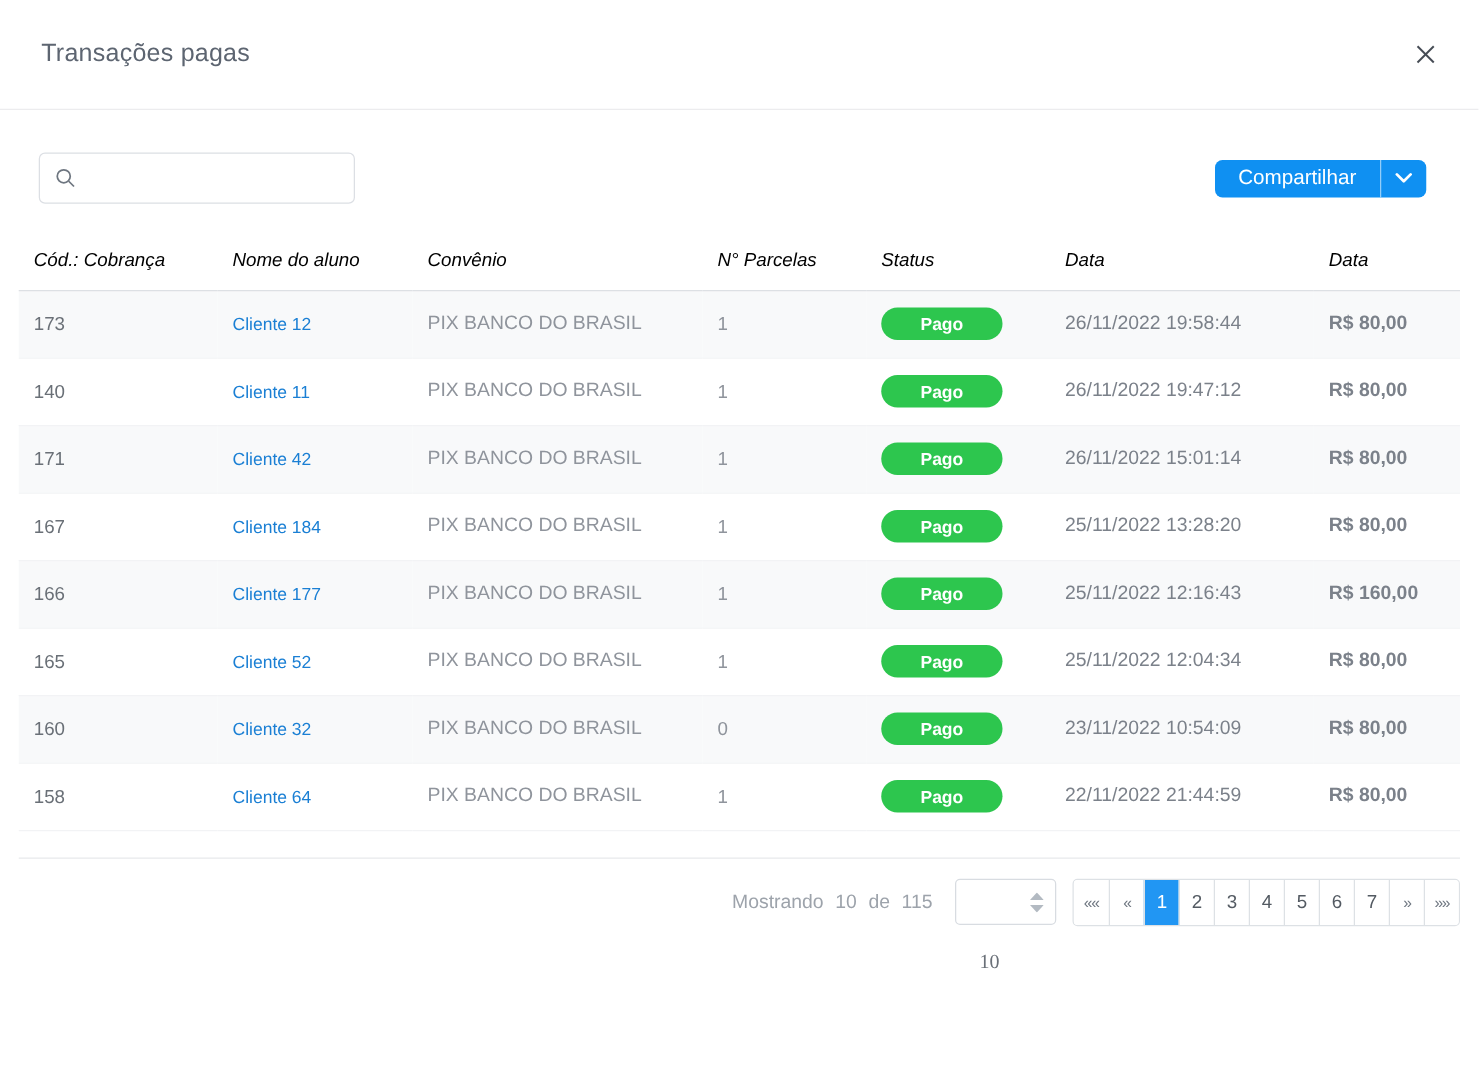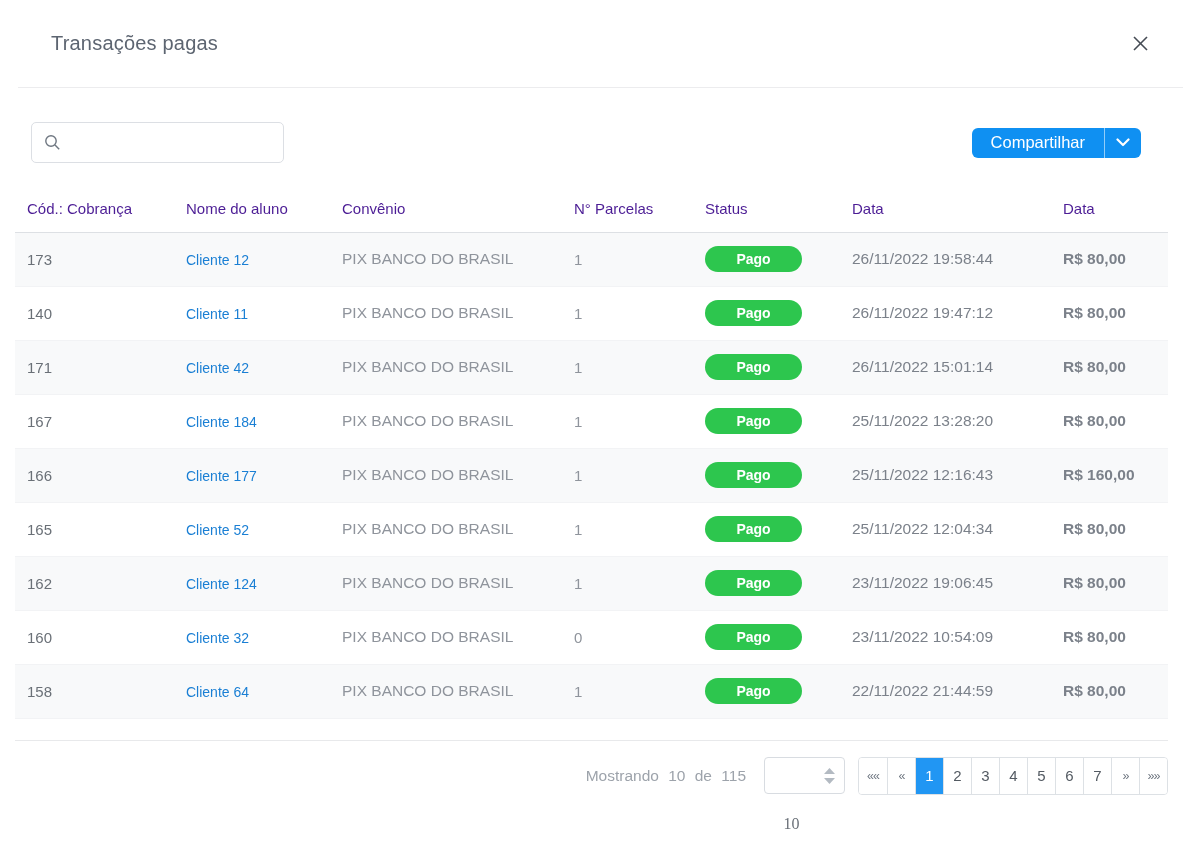--- a/index.html
+++ b/index.html
@@ -8,41 +8,41 @@
     --badge-green:#2dc64e;
     --link-blue:#1a7fd4;
   }
   *{box-sizing:border-box;margin:0;padding:0;}
   html,body{background:#fff;}
   body{font-family:"Liberation Sans","DejaVu Sans",sans-serif;}
   .modal{position:relative;width:1183px;height:859px;background:#fff;overflow:hidden;}
 
   
   .modal-header{height:88px;display:flex;align-items:center;justify-content:space-between;
-    padding:0 30px 0 33px;border-bottom:1px solid #ececee;margin-left:18px;}
+    padding:0 30px 0 33px;border-bottom:1px solid #ececee;}
   .modal-title{font-size:20px;font-weight:400;color:#5d6571;letter-spacing:.2px;}
   .close-btn{background:none;border:none;cursor:pointer;padding:4px;display:flex;align-items:center;}
 
   
   .toolbar{display:flex;justify-content:space-between;align-items:center;padding:34px 42px 0 31px;}
   .search-box{width:253px;height:41px;border:1px solid #dcdfe4;border-radius:5px;
     display:flex;align-items:center;padding:0 12px;gap:9px;background:#fff;}
   .search-box input{flex:1;border:none;outline:none;font-size:15px;color:#555b63;
     font-family:inherit;background:transparent;min-width:0;}
   .share{height:30px;border-radius:6px;background:var(--accent-blue);display:flex;align-items:stretch;overflow:hidden;}
   .share-main{border:none;background:transparent;color:#fff;font-size:16.5px;padding:0 19px;
     cursor:pointer;font-family:inherit;}
   .share-divider{width:1px;background:rgba(255,255,255,.55);}
   .share-caret{border:none;background:transparent;width:36px;display:flex;align-items:center;
     justify-content:center;cursor:pointer;}
 
   
   table{margin:22px 15px 0;border-collapse:collapse;table-layout:fixed;width:1153px;}
-  th{height:47px;font-size:15px;font-weight:400;color:#4c1d95;text-align:left;
-    padding:0 0 0 12px;border-bottom:1px solid #dde0e4;vertical-align:middle;white-space:nowrap;}
+  th{height:47px;font-size:15px;font-weight:400;color:#000000;text-align:left;
+    padding:0 0 0 12px;border-bottom:1px solid #dde0e4;vertical-align:middle;white-space:nowrap;font-style:italic;}
   td{height:54px;padding:0 0 0 12px;font-size:15px;vertical-align:middle;white-space:nowrap;
     border-bottom:1px solid #f2f3f5;}
   tbody tr:nth-child(odd) td{background:#f8f9fa;}
   .cell-code{color:#6a7077;}
   .cell-agreement{color:#8f949c;font-size:15.5px;}
   .cell-installments{color:#8f949c;}
   .cell-date{color:#7b818a;font-size:15.5px;}
   .cell-amount{color:#7b818a;font-size:15.5px;font-weight:bold;}
   .student-link{color:var(--link-blue);font-size:14px;text-decoration:none;cursor:pointer;}
   .badge{display:inline-block;width:97px;height:26px;line-height:26px;border-radius:13px;
@@ -167,29 +167,20 @@
         <td class="cell-date">25/11/2022 12:16:43</td>
         <td class="cell-amount">R$ 160,00</td>
       </tr>
       <tr>
         <td class="cell-code">165</td>
         <td><a class="student-link">Cliente 52</a></td>
         <td class="cell-agreement">PIX BANCO DO BRASIL</td>
         <td class="cell-installments">1</td>
         <td><span class="badge">Pago</span></td>
         <td class="cell-date">25/11/2022 12:04:34</td>
-        <td class="cell-amount">R$ 80,00</td>
-      </tr>
-      <tr>
-        <td class="cell-code">162</td>
-        <td><a class="student-link">Cliente 124</a></td>
-        <td class="cell-agreement">PIX BANCO DO BRASIL</td>
-        <td class="cell-installments">1</td>
-        <td><span class="badge">Pago</span></td>
-        <td class="cell-date">23/11/2022 19:06:45</td>
         <td class="cell-amount">R$ 80,00</td>
       </tr>
       <tr>
         <td class="cell-code">160</td>
         <td><a class="student-link">Cliente 32</a></td>
         <td class="cell-agreement">PIX BANCO DO BRASIL</td>
         <td class="cell-installments">0</td>
         <td><span class="badge">Pago</span></td>
         <td class="cell-date">23/11/2022 10:54:09</td>
         <td class="cell-amount">R$ 80,00</td>

